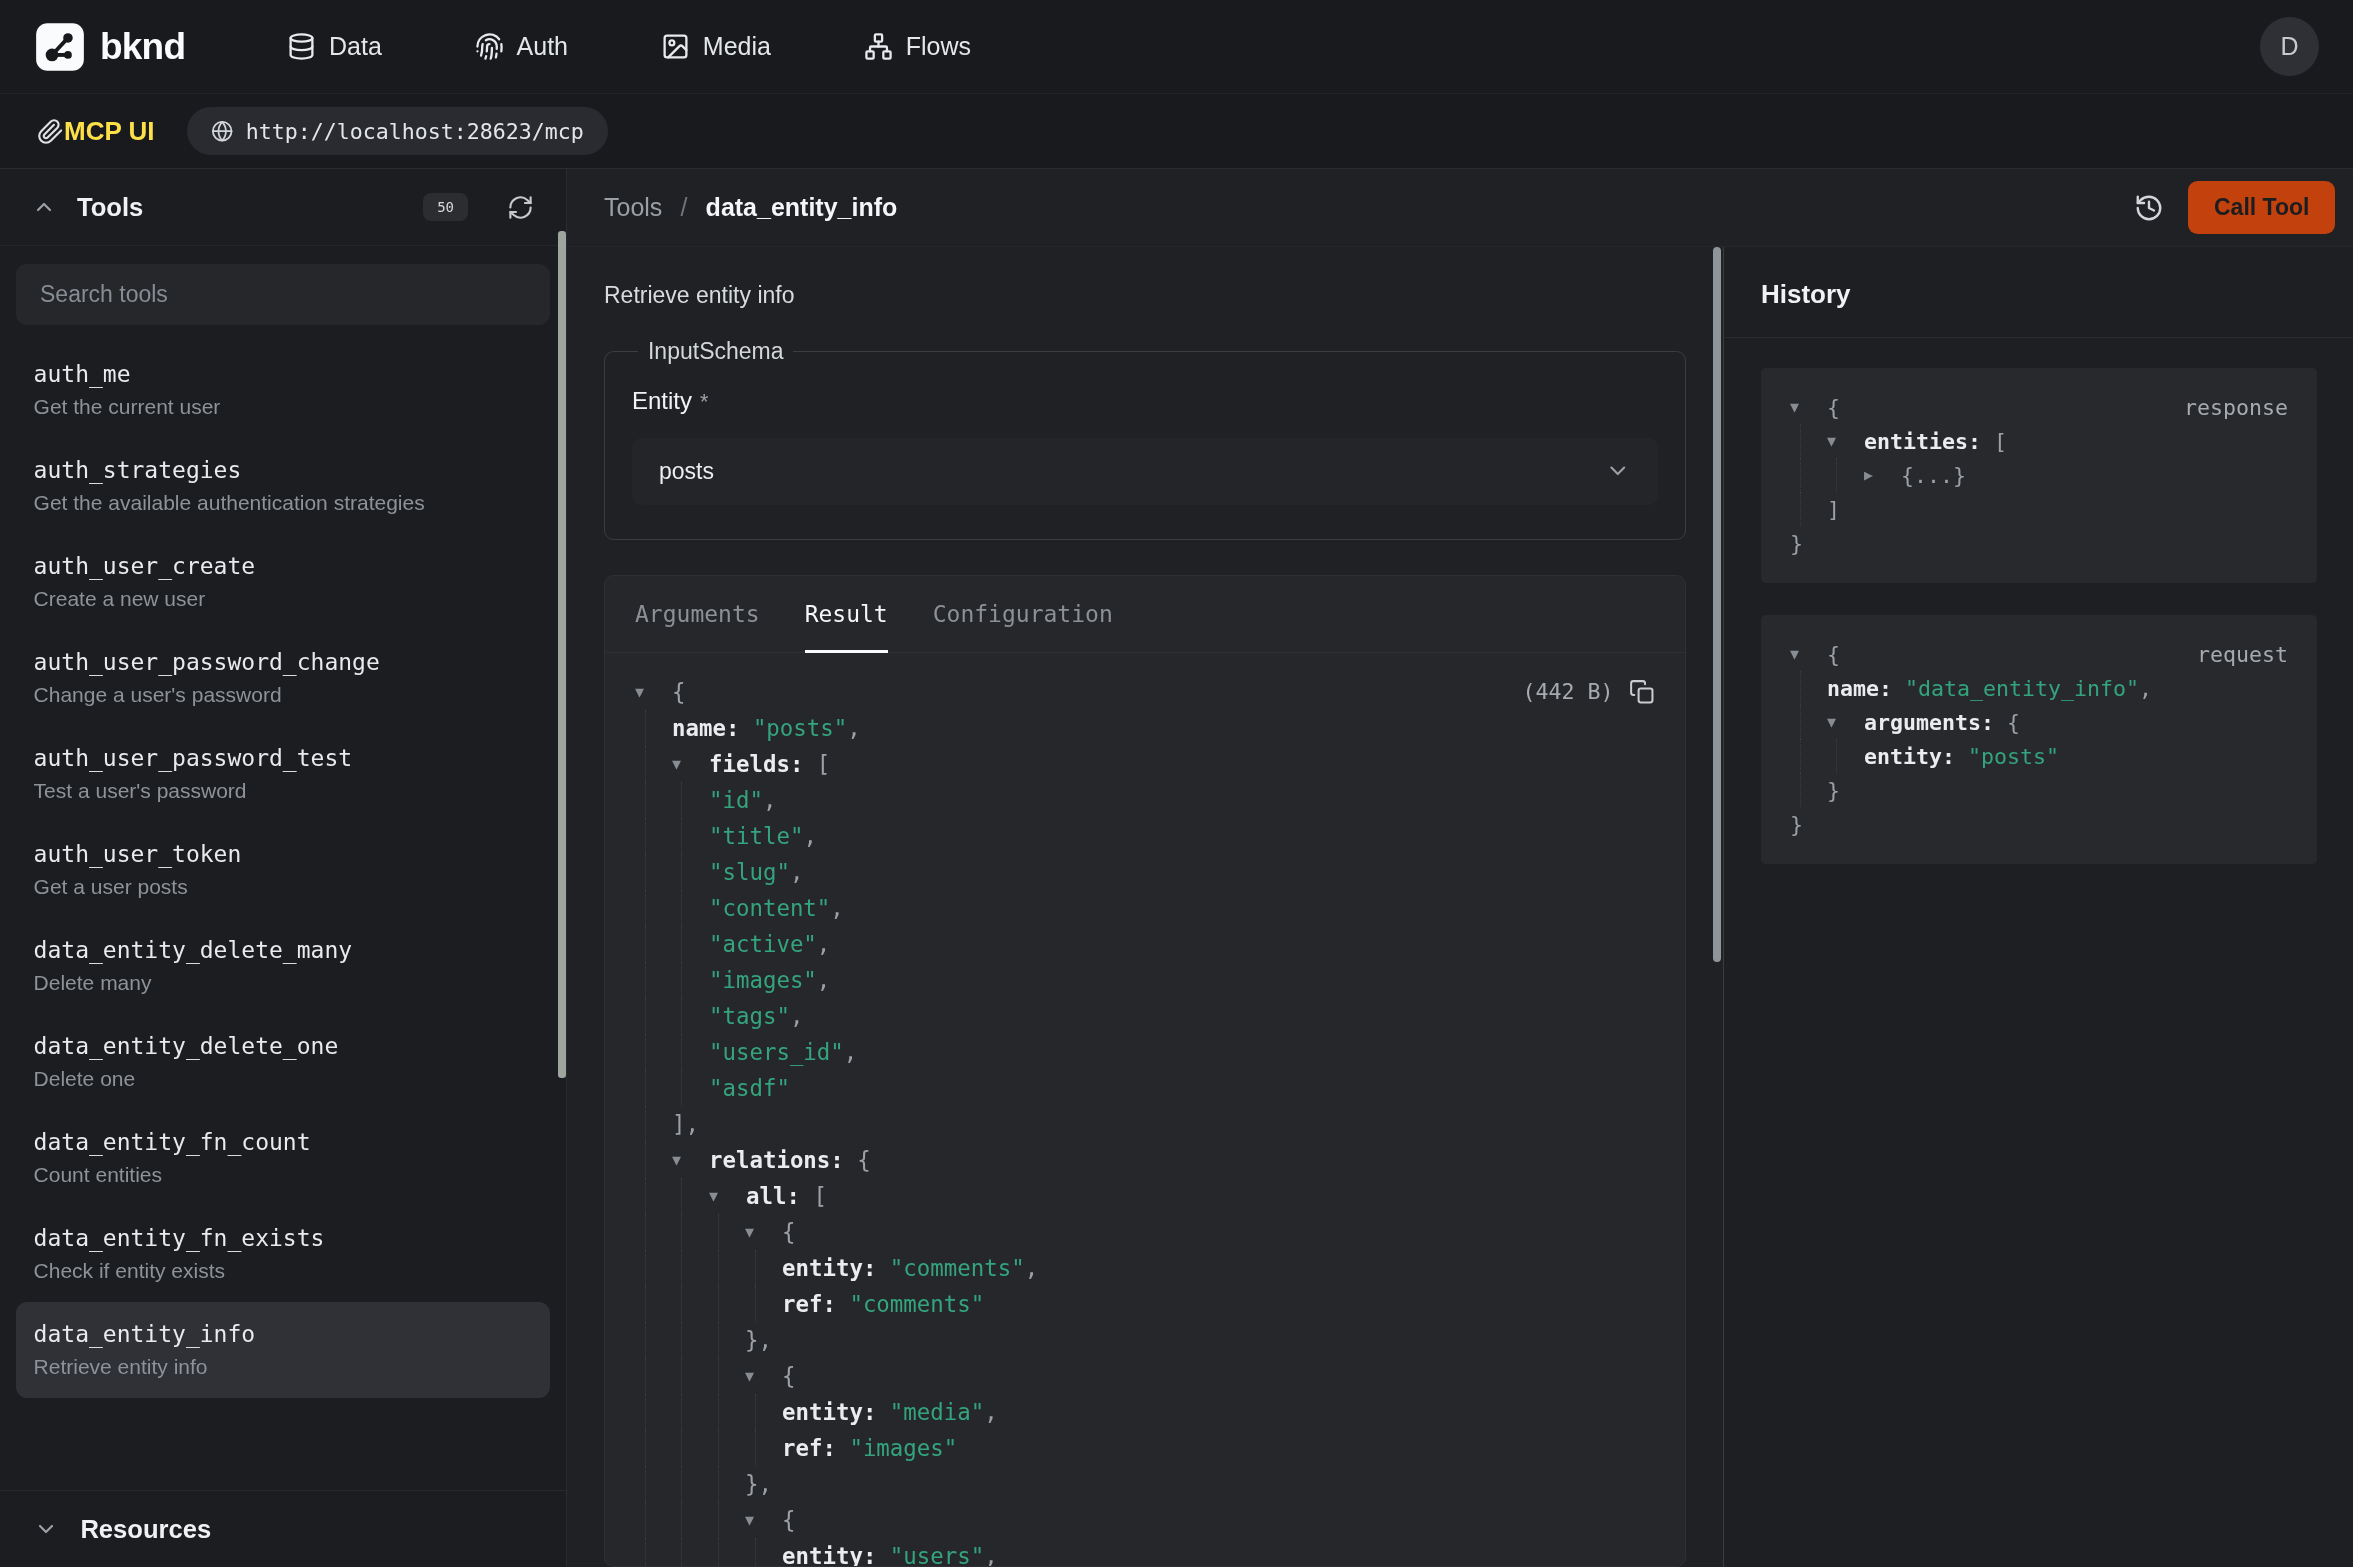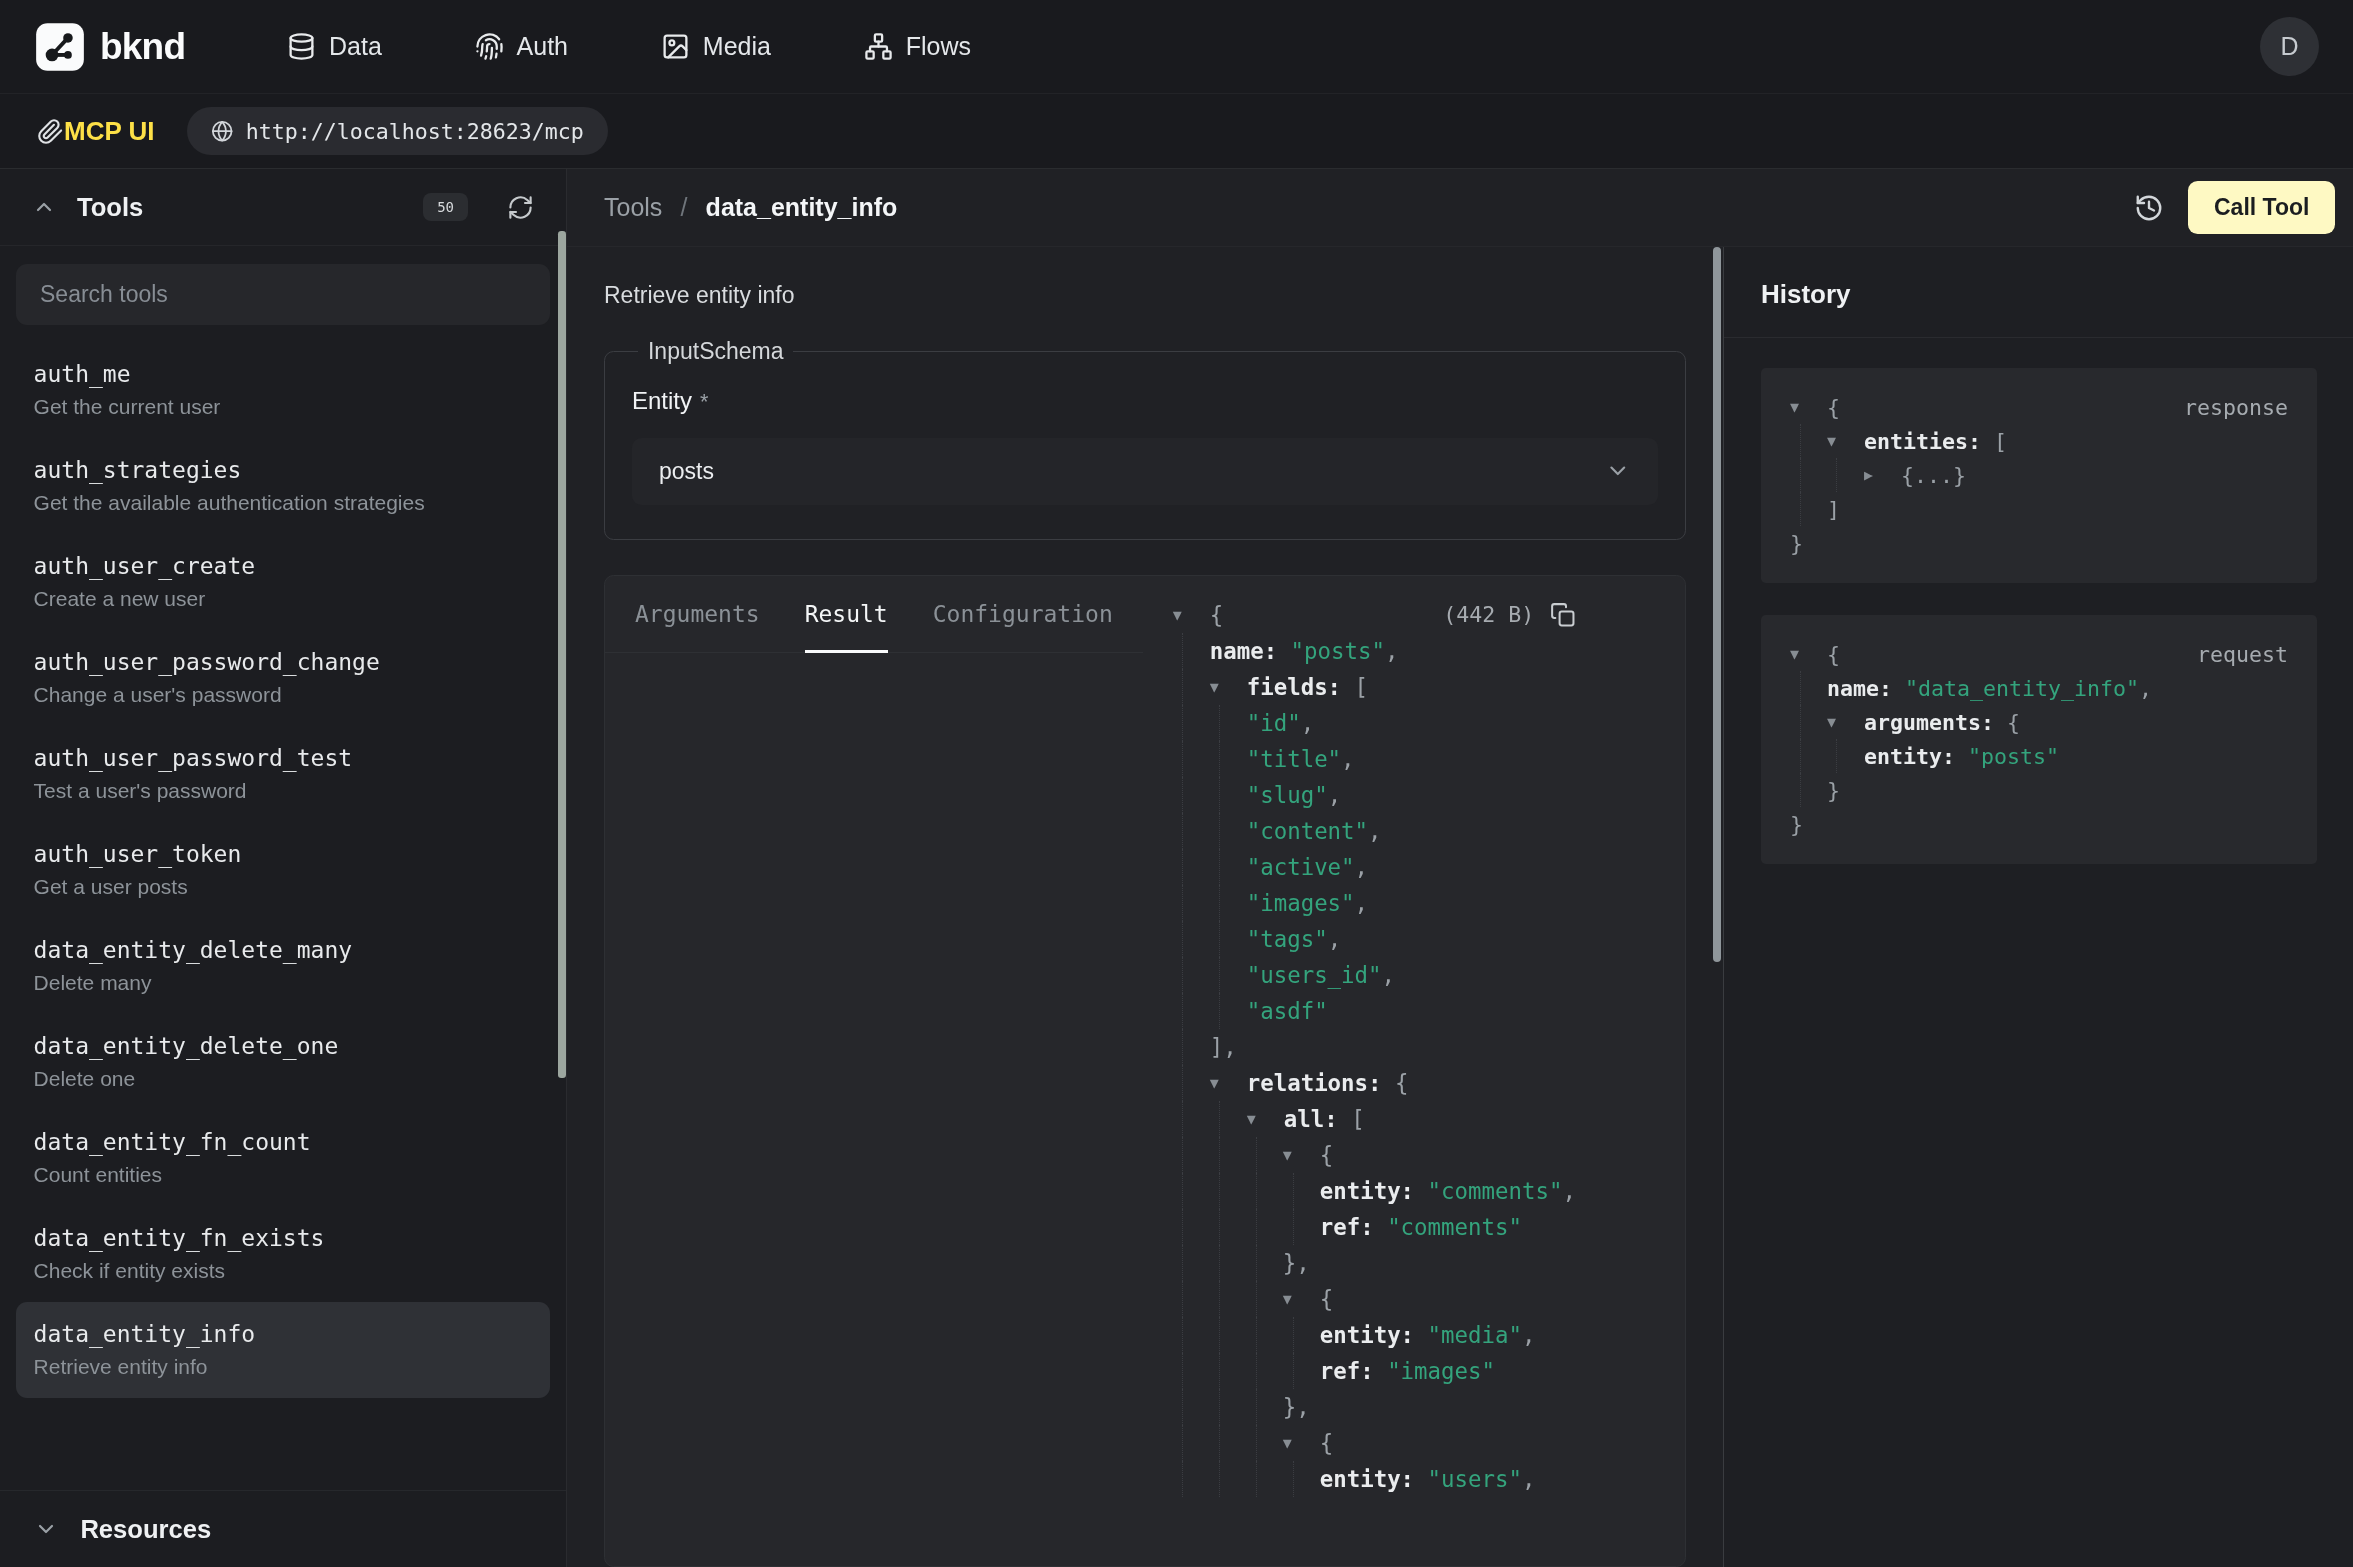--- a/index.html
+++ b/index.html
@@ -91,21 +91,21 @@
     height:78px; border-bottom:1.6px solid #26272b; display:flex; align-items:center;
     padding:0 19px 0 37px;
   }
   .breadcrumb { font-size:25px; }
   .crumb-section { color:#9aa0a6; }
   .crumb-sep { color:#6f757b; margin:0 11.2px; }
   .crumb-current { color:#f4f6f8; font-weight:700; }
   .header-actions { margin-left:auto; display:flex; align-items:center; gap:24px; }
   .history-btn { width:30px; height:30px; stroke:#d3d7db; cursor:pointer; }
   .call-tool-btn {
-    background:#fef9c3; color:#1b1d20; border:none; border-radius:9.6px; height:53px;
+    background:#c2410c; color:#1b1d20; border:none; border-radius:9.6px; height:53px;
     padding:0 25.6px; font-size:23px; font-weight:600; cursor:pointer;
     font-family:"Liberation Sans", sans-serif;
   }
 
   .body-row { flex:1; display:flex; min-height:0; }
 
   
   .main-col { flex:1; min-width:0; padding:35px 37px 0; display:flex; flex-direction:column; position:relative; }
   .tool-description { font-size:23px; color:#d9dcdf; }
   fieldset.schema {
@@ -116,21 +116,21 @@
   .req-mark { color:#9aa0a6; margin-left:8px; font-size:21.6px; }
   .entity-select {
     margin-top:22.4px; height:67px; background:#242529; border-radius:9.6px;
     display:flex; align-items:center; padding:0 27px; cursor:pointer;
   }
   .entity-select-value { font-size:23px; color:#eceef0; }
   .entity-select svg { margin-left:auto; width:25.6px; height:25.6px; stroke:#9aa0a6; }
 
   .result-panel {
     margin-top:35px; flex:1; min-height:0; border:1.6px solid #2e3034; border-radius:9.6px;
-    background:#26272b; display:flex; overflow:hidden;
+    background:#26272b; display:flex; flex-direction:column; overflow:hidden;
   }
   .tabs-row { height:77px; min-height:77px; border-bottom:1.6px solid #2e3034; display:flex; gap:45px; padding:0 30px; }
   .tab {
     font-family:"DejaVu Sans Mono", monospace; font-size:23px; color:#8b9197;
     display:flex; align-items:center; cursor:pointer; position:relative;
   }
   .tab.active { color:#f4f6f7; }
   .tab.active::after {
     content:""; position:absolute; left:0; right:0; bottom:-1.6px; height:3.2px; background:#fafbfc;
   }

